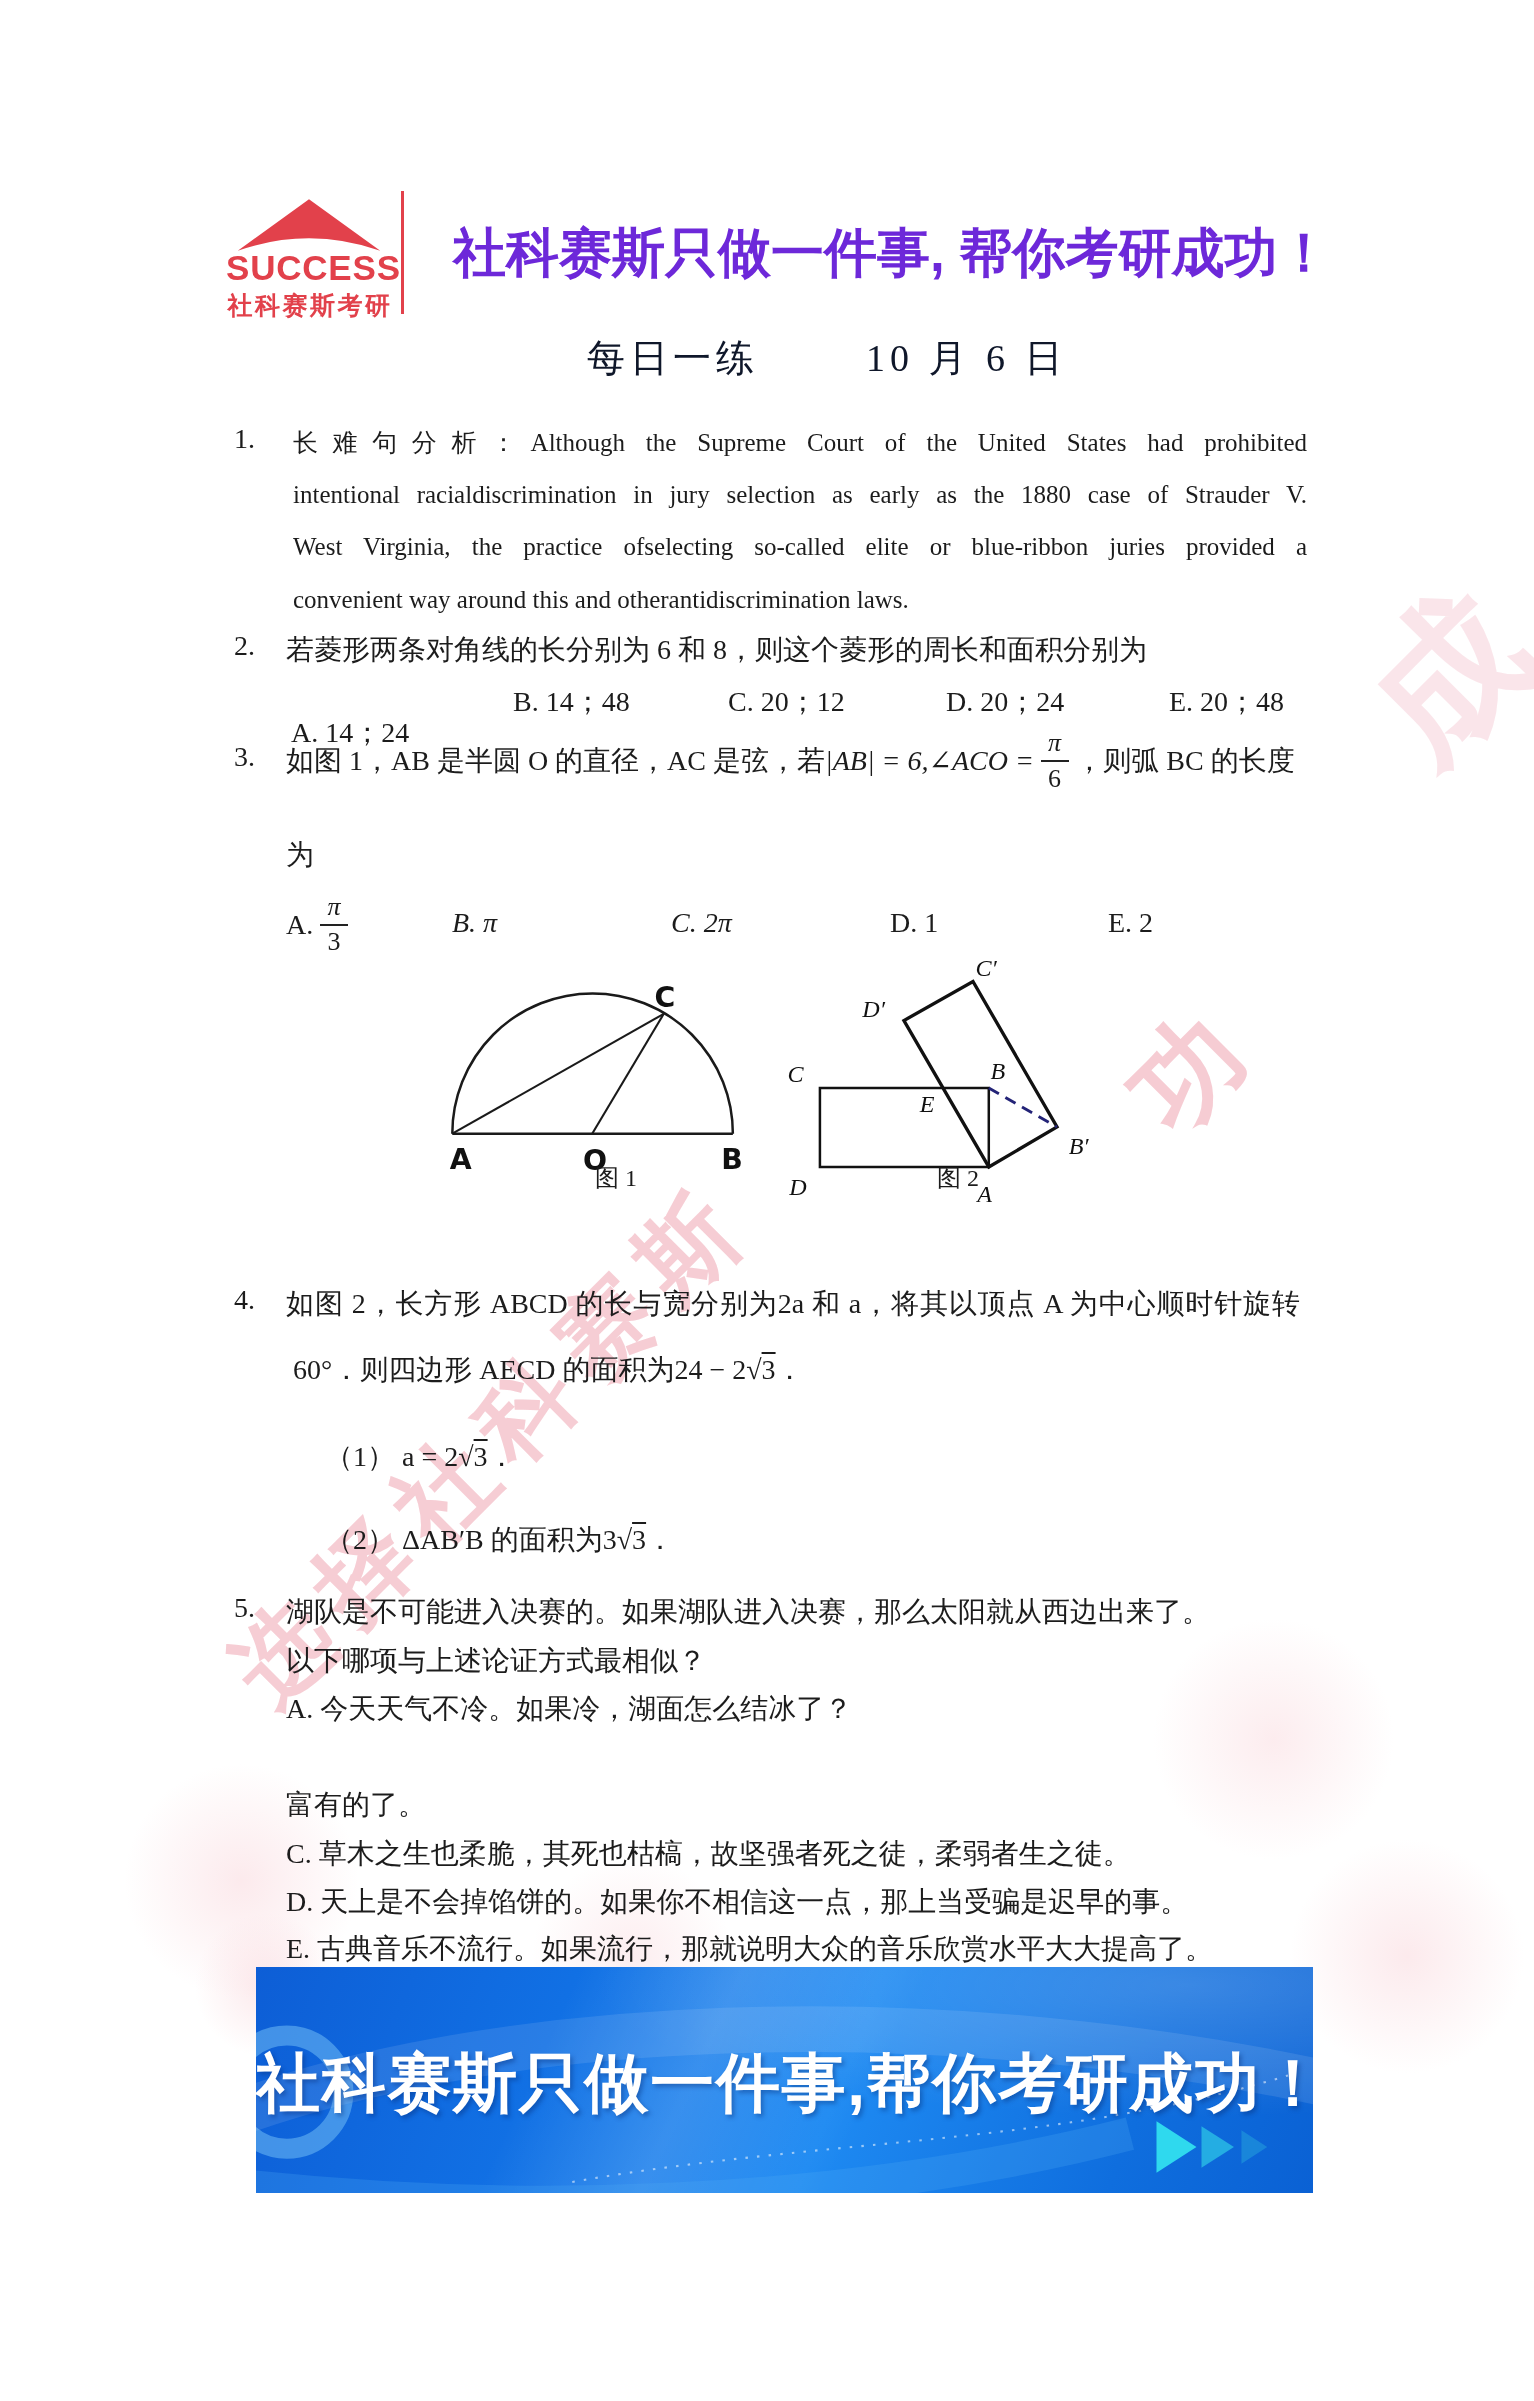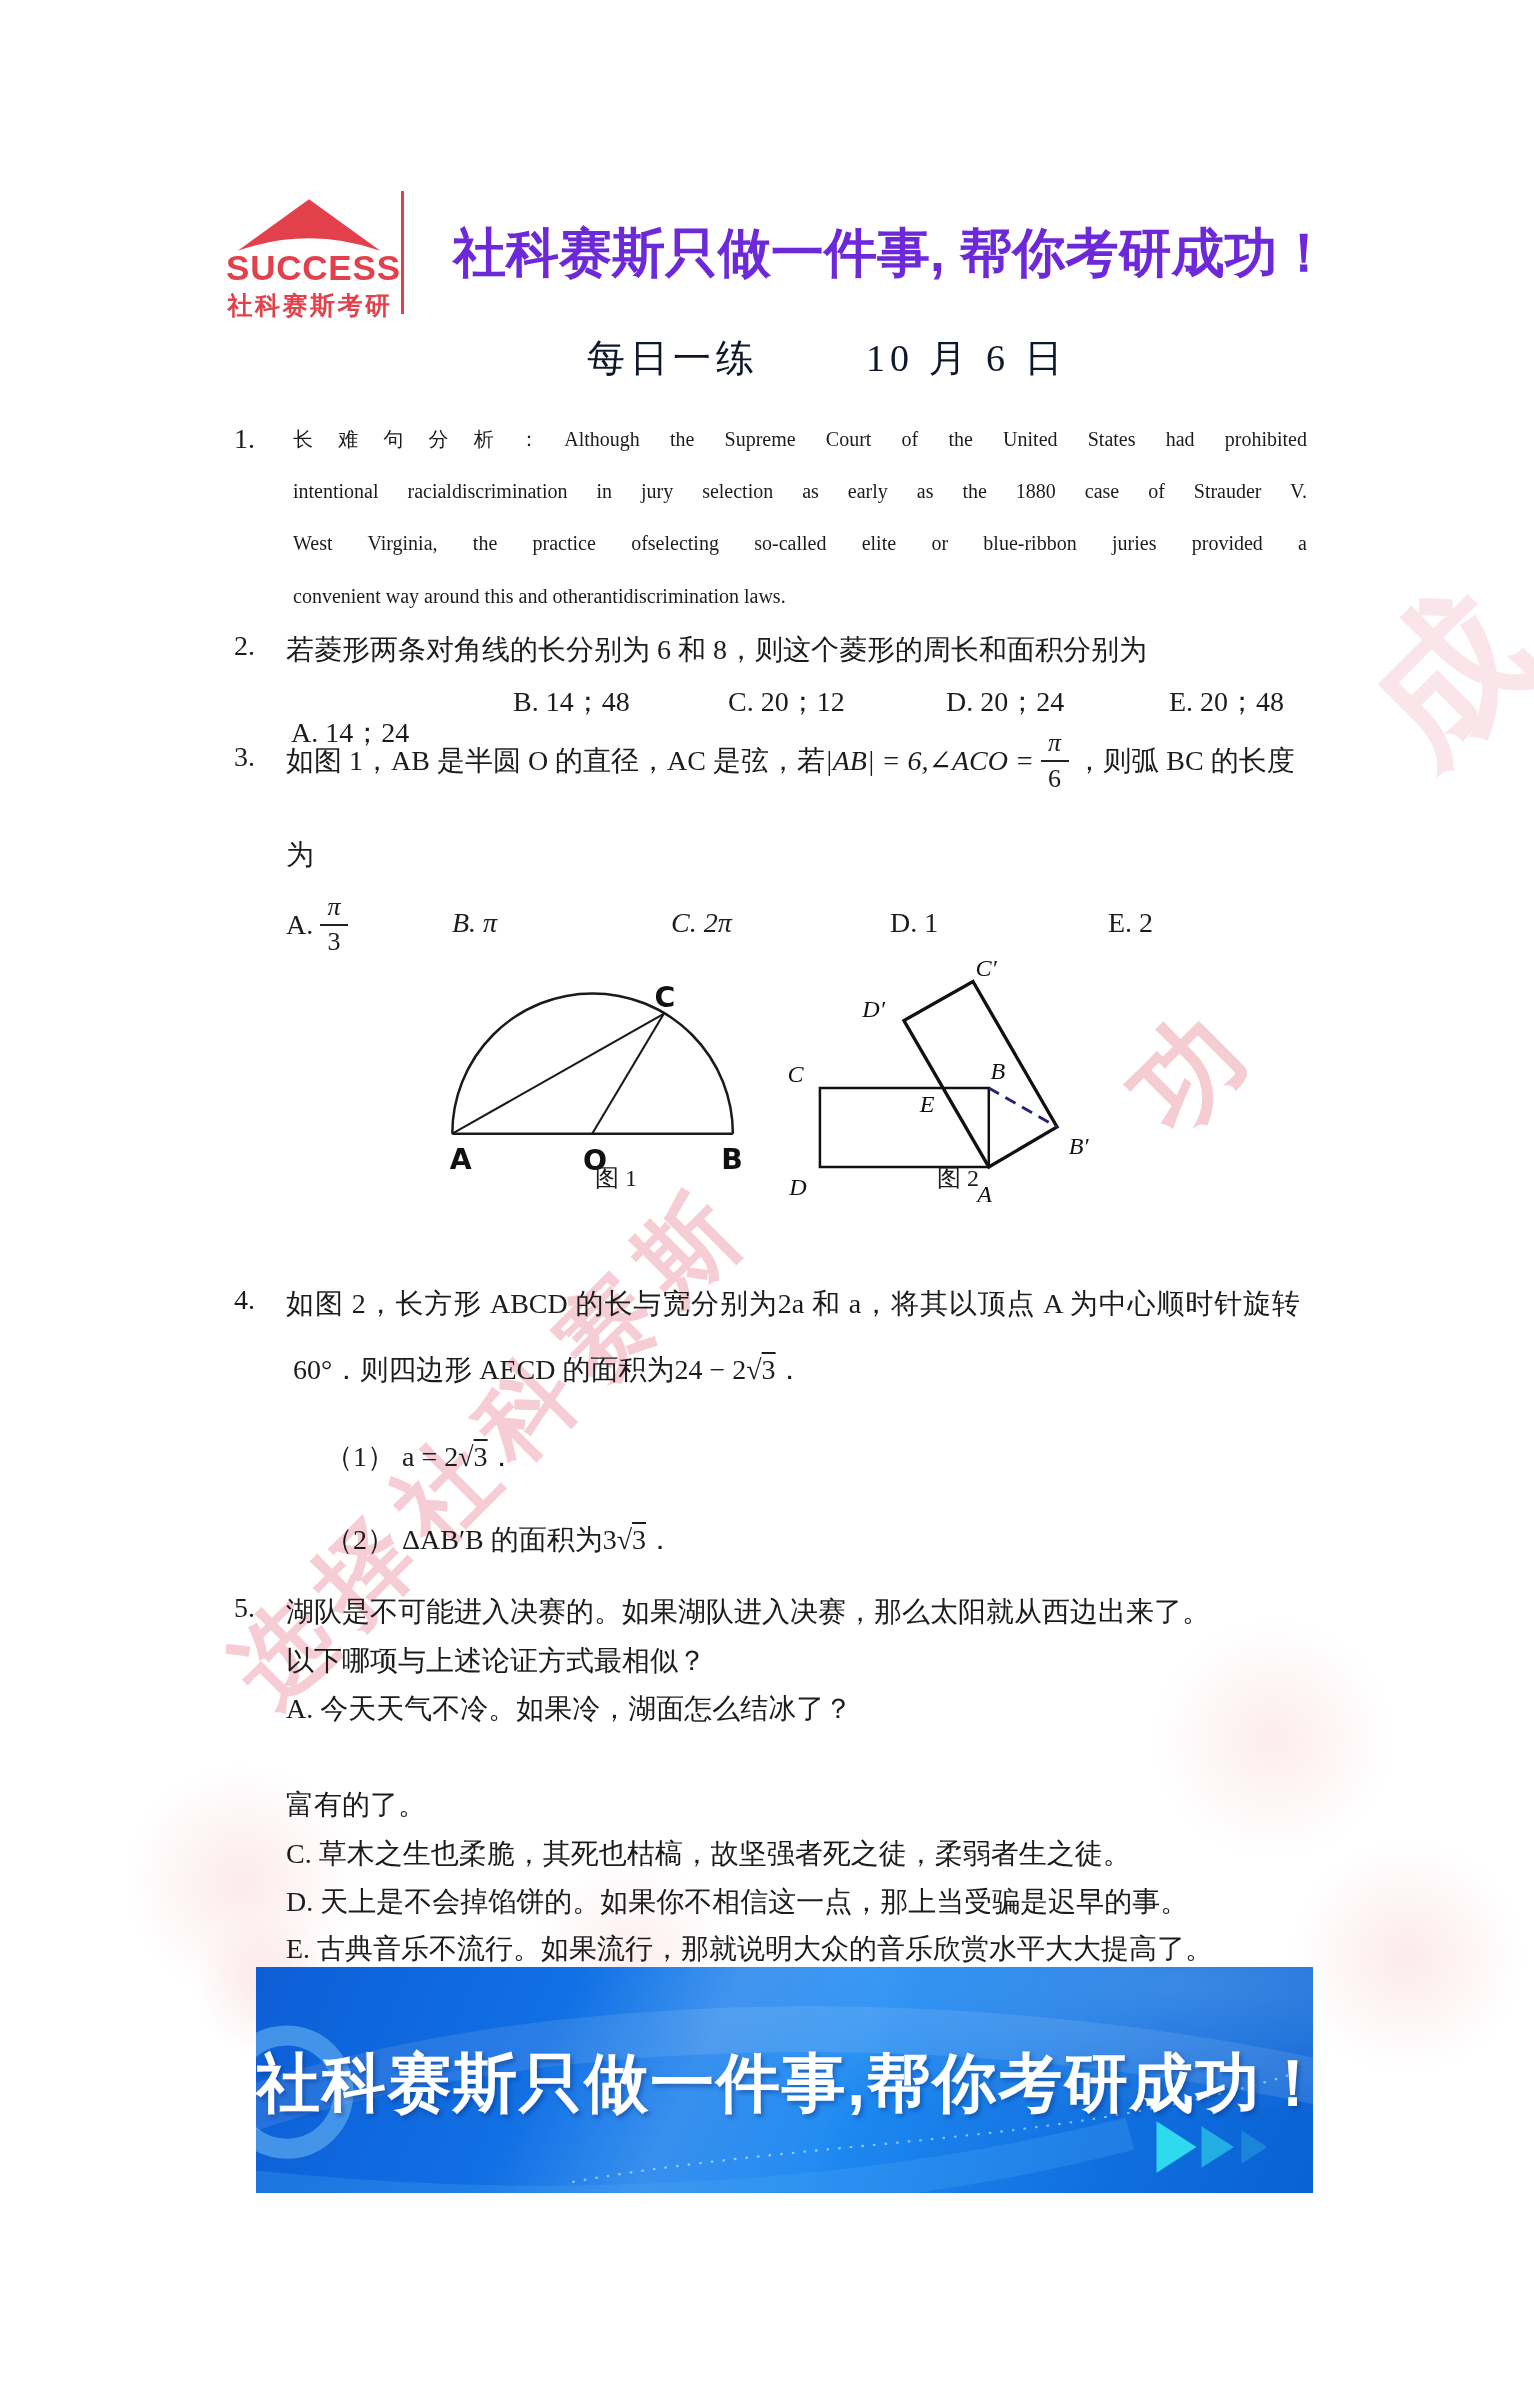--- a/index.html
+++ b/index.html
@@ -17,21 +17,21 @@
   .divider{position:absolute;left:401px;top:191px;width:3.3px;height:123px;background:#e2414b;}
   .slogan{position:absolute;left:423px;top:218px;width:899px;
       font-family:"Liberation Sans","DejaVu Sans",sans-serif;font-weight:900;font-size:53px;
       color:#6d28d9;white-space:nowrap;margin-left:30px;}
   .doc-title{position:absolute;top:333px;font-size:38px;letter-spacing:5px;color:#0f172a;white-space:nowrap;}
   
   .ln{position:absolute;font-size:28px;line-height:1.4;color:#1c1c1c;white-space:nowrap;}
   .wd{width:1014px;white-space:normal;}
   .just{text-align:justify;text-align-last:justify;}
   .qnum{position:absolute;left:234px;font-size:28px;color:#1c1c1c;}
-  .en{font-size:20px;}
+  .en{font-size:25px;}
   .mi{font-style:italic;}
   .frac{display:inline-block;vertical-align:middle;text-align:center;font-size:26px;line-height:1.15;margin:0 6.7px;}
   .fnum{display:block;border-bottom:2.1px solid #222;padding:0 7.5px 1.7px;}
   .fden{display:block;padding-top:1.7px;}
   .rad{text-decoration:overline;}
   .optrow{position:absolute;left:0;top:0;width:1535px;height:50px;}
   .optrow span{position:absolute;white-space:nowrap;font-size:28px;}
   .figcap{position:absolute;top:1162px;width:117px;text-align:right;font-size:24px;}
   
   .wm{position:absolute;font-family:"Liberation Sans","DejaVu Sans",sans-serif;font-weight:700;

